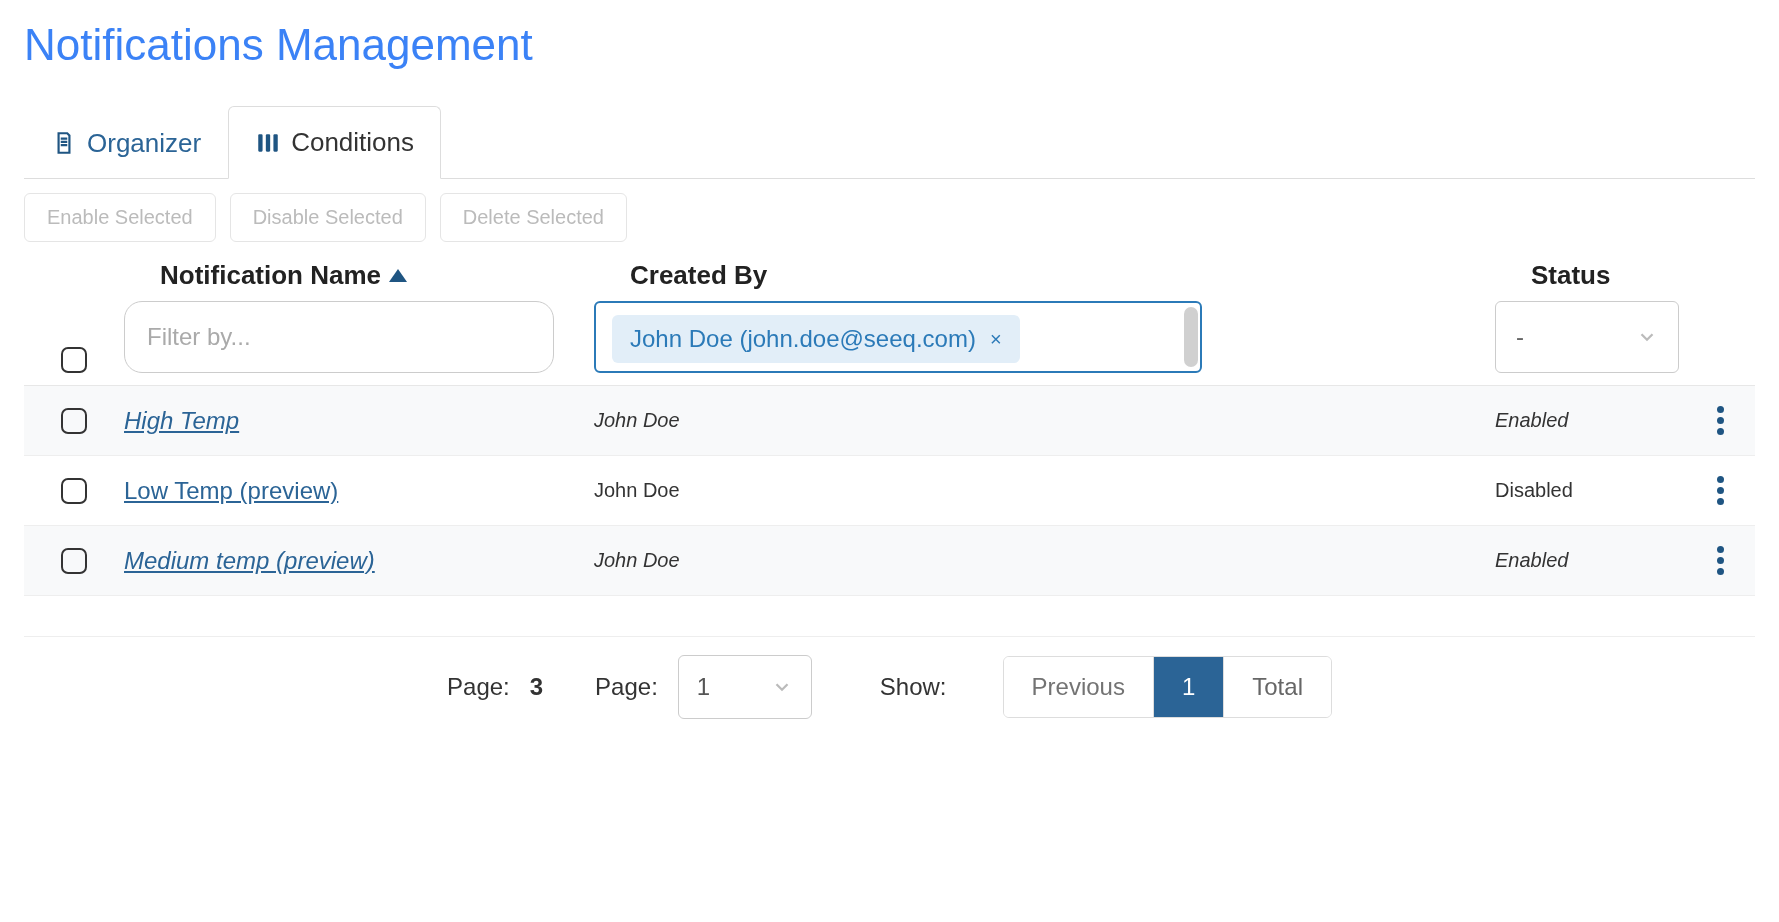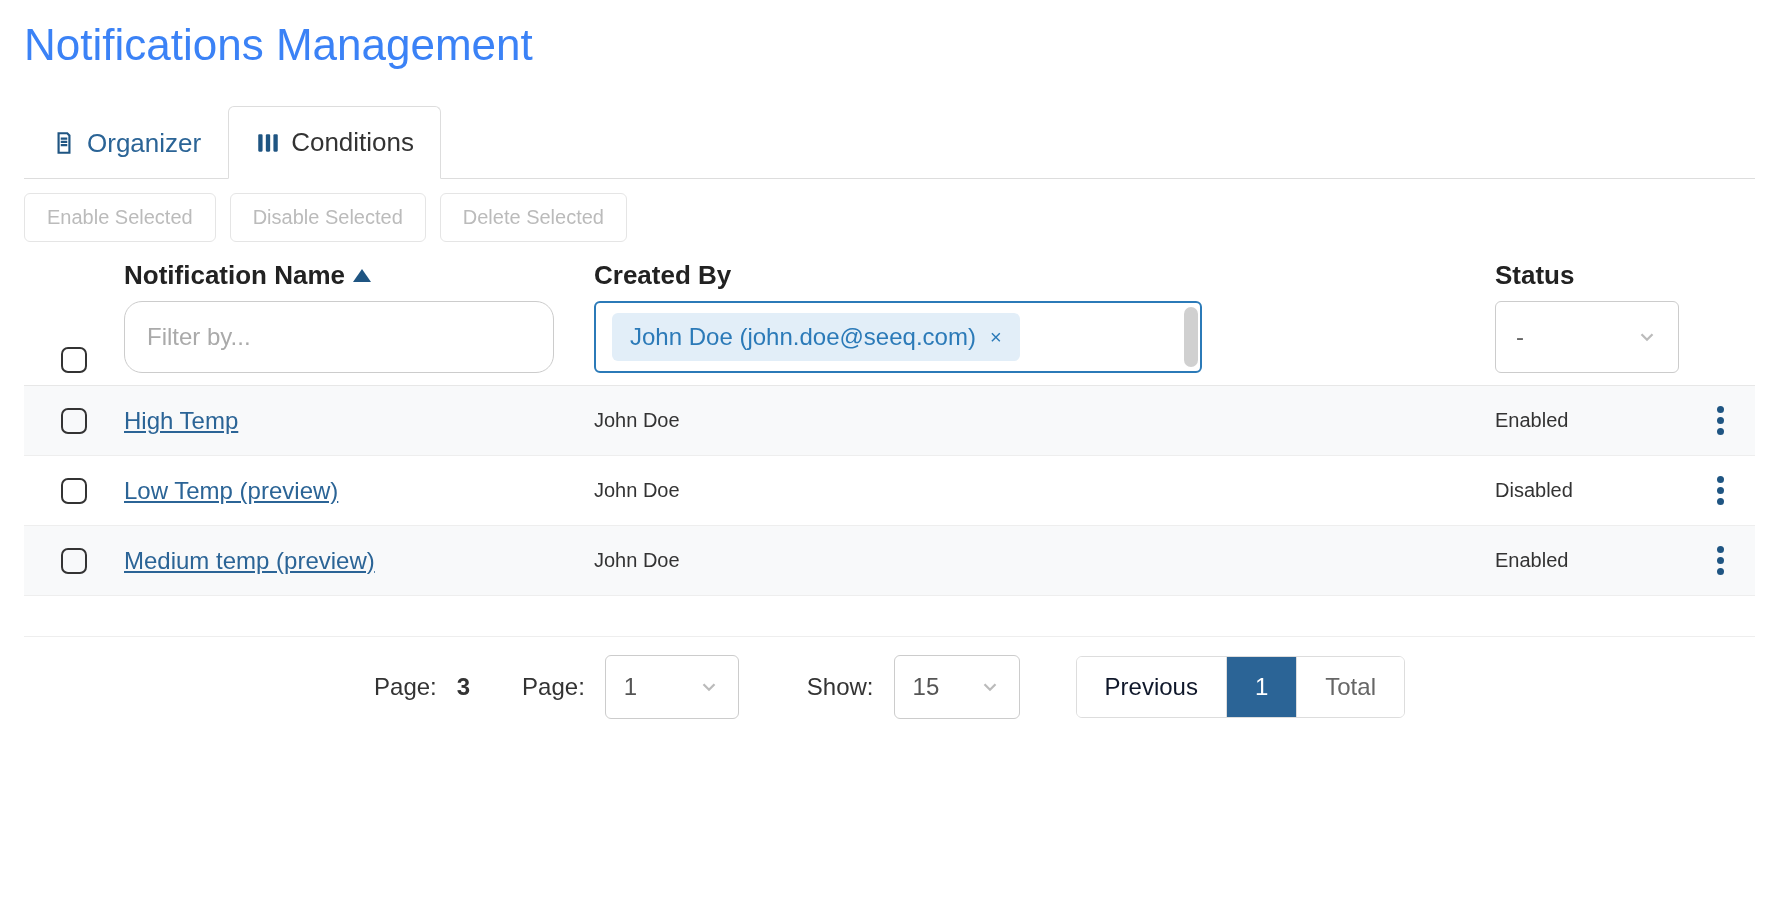--- a/index.html
+++ b/index.html
@@ -63,20 +63,21 @@
     gap: 0;
   }
   .th { display: flex; flex-direction: column; gap: 10px; }
   .th-label {
     font-size: 26px;
     font-weight: 700;
     color: #222;
     display: flex;
     align-items: center;
     gap: 8px;
+    margin-left: 36px;
   }
   .sort-arrow {
     width: 0; height: 0;
     border-left: 9px solid transparent;
     border-right: 9px solid transparent;
     border-bottom: 13px solid #1f5582;
   }
   .filter-input {
     width: 430px;
     height: 72px;
@@ -88,22 +89,22 @@
   }
   .filter-input::placeholder { color: #aaa; }
 
   .chip-field {
     position: relative;
     width: 608px;
     height: 72px;
     border: 2px solid #2b7ab8;
     border-radius: 6px;
     display: flex;
-    align-items: center;
-    padding: 16px 16px;
+    align-items: flex-end;
+    padding: 8px 16px;
     gap: 8px;
   }
   .chip {
     display: flex;
     align-items: center;
     gap: 14px;
     background: #e2eef8;
     color: #2b7ab8;
     font-size: 24px;
     padding: 10px 18px;
@@ -148,21 +149,21 @@
     cursor: pointer;
   }
 
   .tbody-row {
     display: grid;
     grid-template-columns: 100px 470px 1fr 190px 70px;
     align-items: center;
     height: 70px;
     border-bottom: 1px solid #eee;
   }
-  .tbody-row.stripe { background: #f8f9fa; }
+  .tbody-row.stripe { background: #f8f9fa; font-style: italic; }
   .link-cell a {
     color: #2b6496;
     text-decoration: underline;
     font-size: 24px;
   }
   .text-cell { font-size: 20px; color: #333; }
   .actions-cell { display: flex; justify-content: center; }
   .kebab {
     display: flex;
     flex-direction: column;
@@ -206,21 +207,21 @@
 
   .pager {
     display: flex;
     border: 1px solid #ddd;
     border-radius: 6px;
     overflow: hidden;
   }
   .pager-btn {
     padding: 16px 28px;
     font-size: 24px;
-    color: #0f172a;
+    color: #737373;
     background: #fff;
     border: none;
     border-right: 1px solid #ddd;
     cursor: pointer;
   }
   .pager-btn:last-child { border-right: none; }
   .pager-btn.current {
     background: #2b6496;
     color: #fff;
     font-weight: 500;
@@ -355,25 +356,19 @@
   <span style="width:12px"></span>
   <span>Page:</span>
   <div class="page-select">
     <span>1</span>
     <svg class="chev" viewBox="0 0 24 24">
         <path d="M6 9l6 6 6-6"></path>
       </svg>
   </div>
   <span style="width:28px"></span>
   <span>Show:</span>
-  <div class="show-select">
-    <span>15</span>
-    <svg class="chev" viewBox="0 0 24 24">
-        <path d="M6 9l6 6 6-6"></path>
-      </svg>
-  </div>
   <span style="width:16px"></span>
   <div class="pager">
     <button class="pager-btn">Previous</button>
     <button class="pager-btn current">1</button>
     <button class="pager-btn next">Total</button>
   </div>
 </div>
 
 </body></html>

